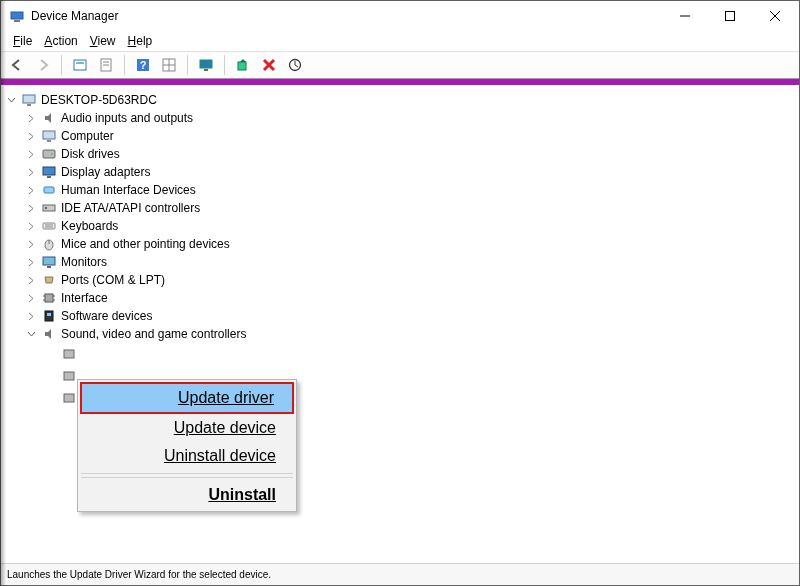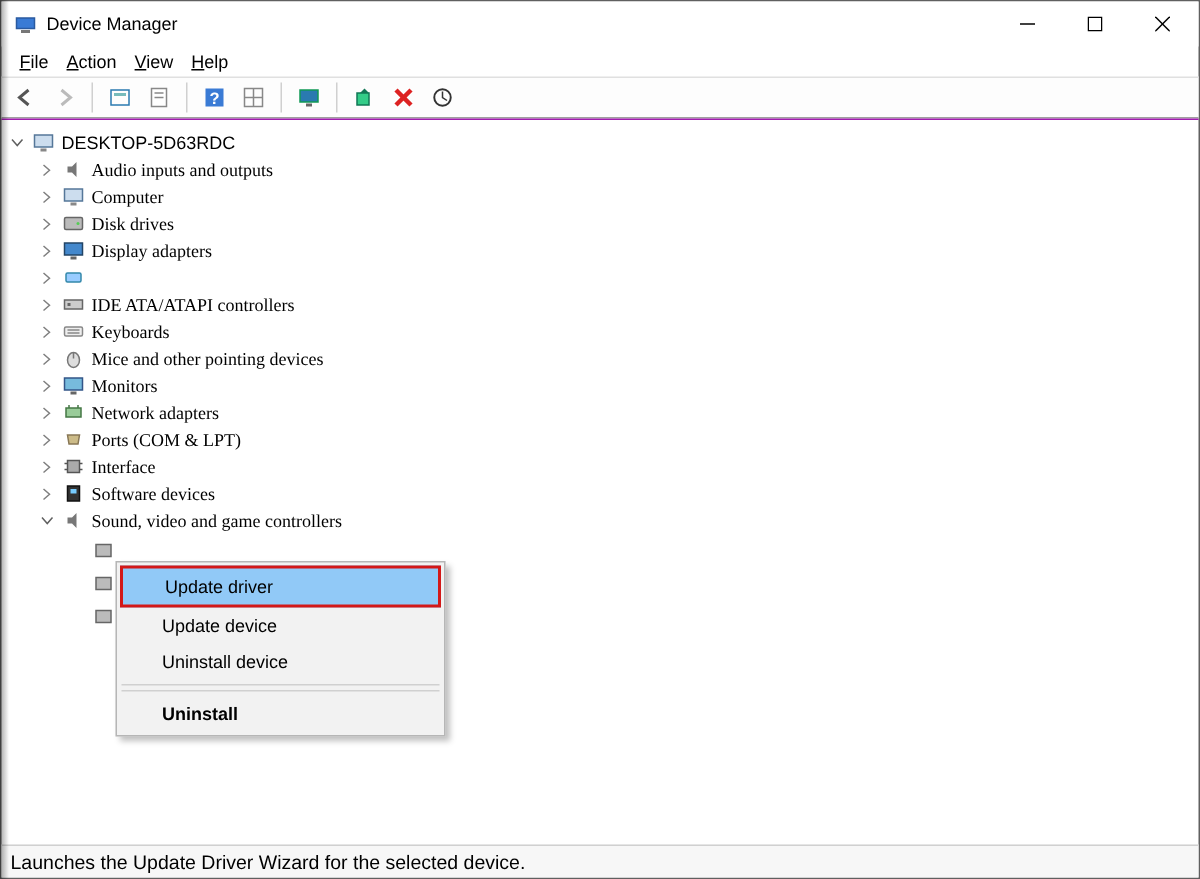--- a/index.html
+++ b/index.html
@@ -67,25 +67,26 @@
     display: flex; align-items: center; justify-content: center;
     border: 1px solid transparent;
   }
   .tool-sep {
     width: 1px; height: 20px; background: #d0d0d0; margin: 0 4px;
   }
   .content {
     flex: 1;
     overflow: auto;
     padding: 6px 2px 2px 4px;
-    border-top: 1px solid #a21caf;
+    border-top: 6px solid #a21caf;
     position: relative;
+    text-align: right;
   }
   .tree { list-style: none; margin: 0; padding: 0; }
-  .tree ul { list-style: none; margin: 0; padding: 0 0 0 20px; font-family: Liberation Serif, serif; }
+  .tree ul { list-style: none; margin: 0; padding: 0 0 0 20px; }
   .node {
     display: flex; align-items: center;
     height: 18px;
     gap: 4px;
     white-space: nowrap;
   }
   .expander {
     width: 12px; height: 12px;
     display: flex; align-items: center; justify-content: center;
     color: #606060;
@@ -96,34 +97,35 @@
     display: flex; align-items: center; justify-content: center;
     font-size: 12px;
   }
   .statusbar {
     height: 22px;
     border-top: 1px solid #d0d0d0;
     display: flex;
     align-items: center;
     padding: 0 6px;
     background: #f7f7f7;
-    font-size: 13px;
+    font-size: 10px;
   }
   .context-menu {
     position: absolute;
     background: #f2f2f2;
     border: 1px solid #b6b6b6;
     box-shadow: 3px 3px 4px rgba(0,0,0,0.25);
     padding: 2px;
     min-width: 220px;
     z-index: 10;
   }
   .ctx-item {
     padding: 5px 18px 5px 28px;
-    font-size: 12px;
+    font-size: 16px;
+    text-decoration: underline;
   }
   .ctx-item.highlight {
     background: #91c9f7;
     border: 2px solid #d31818;
   }
   .ctx-sep {
     height: 1px; background: #d0d0d0; margin: 3px 1px;
   }
   .ctx-item.bold { font-weight: bold; }
   .left-shadow {
@@ -324,20 +326,21 @@
                 <span class="expander">
                   <svg width="9" height="9">
                     <path d="M2 1 L6 4.5 L2 8" fill="none" stroke="#808080"></path>
                   </svg>
                 </span>
                 <span class="cat-icon">
                   <svg width="14" height="14">
                     <rect x="2" y="4" width="10" height="6" rx="1" fill="#9cf" stroke="#38a"></rect>
                   </svg>
                 </span>
+                <span>Human Interface Devices</span>
               </div>
             </li>
             <li>
               <div class="node">
                 <span class="expander">
                   <svg width="9" height="9">
                     <path d="M2 1 L6 4.5 L2 8" fill="none" stroke="#808080"></path>
                   </svg>
                 </span>
                 <span class="cat-icon">
@@ -389,37 +392,20 @@
                     <path d="M2 1 L6 4.5 L2 8" fill="none" stroke="#808080"></path>
                   </svg>
                 </span>
                 <span class="cat-icon">
                   <svg width="14" height="14">
                     <rect x="1" y="2" width="12" height="8" fill="#7bd" stroke="#358"></rect>
                     <rect x="5" y="11" width="4" height="2" fill="#666"></rect>
                   </svg>
                 </span>
                 <span>Monitors</span>
-              </div>
-            </li>
-            <li>
-              <div class="node">
-                <span class="expander">
-                  <svg width="9" height="9">
-                    <path d="M2 1 L6 4.5 L2 8" fill="none" stroke="#808080"></path>
-                  </svg>
-                </span>
-                <span class="cat-icon">
-                  <svg width="14" height="14">
-                    <rect x="2" y="4" width="10" height="6" fill="#9c9" stroke="#474"></rect>
-                    <line x1="4" y1="2" x2="4" y2="4" stroke="#474"></line>
-                    <line x1="10" y1="2" x2="10" y2="4" stroke="#474"></line>
-                  </svg>
-                </span>
-                <span>Network adapters</span>
               </div>
             </li>
             <li>
               <div class="node">
                 <span class="expander">
                   <svg width="9" height="9">
                     <path d="M2 1 L6 4.5 L2 8" fill="none" stroke="#808080"></path>
                   </svg>
                 </span>
                 <span class="cat-icon">

